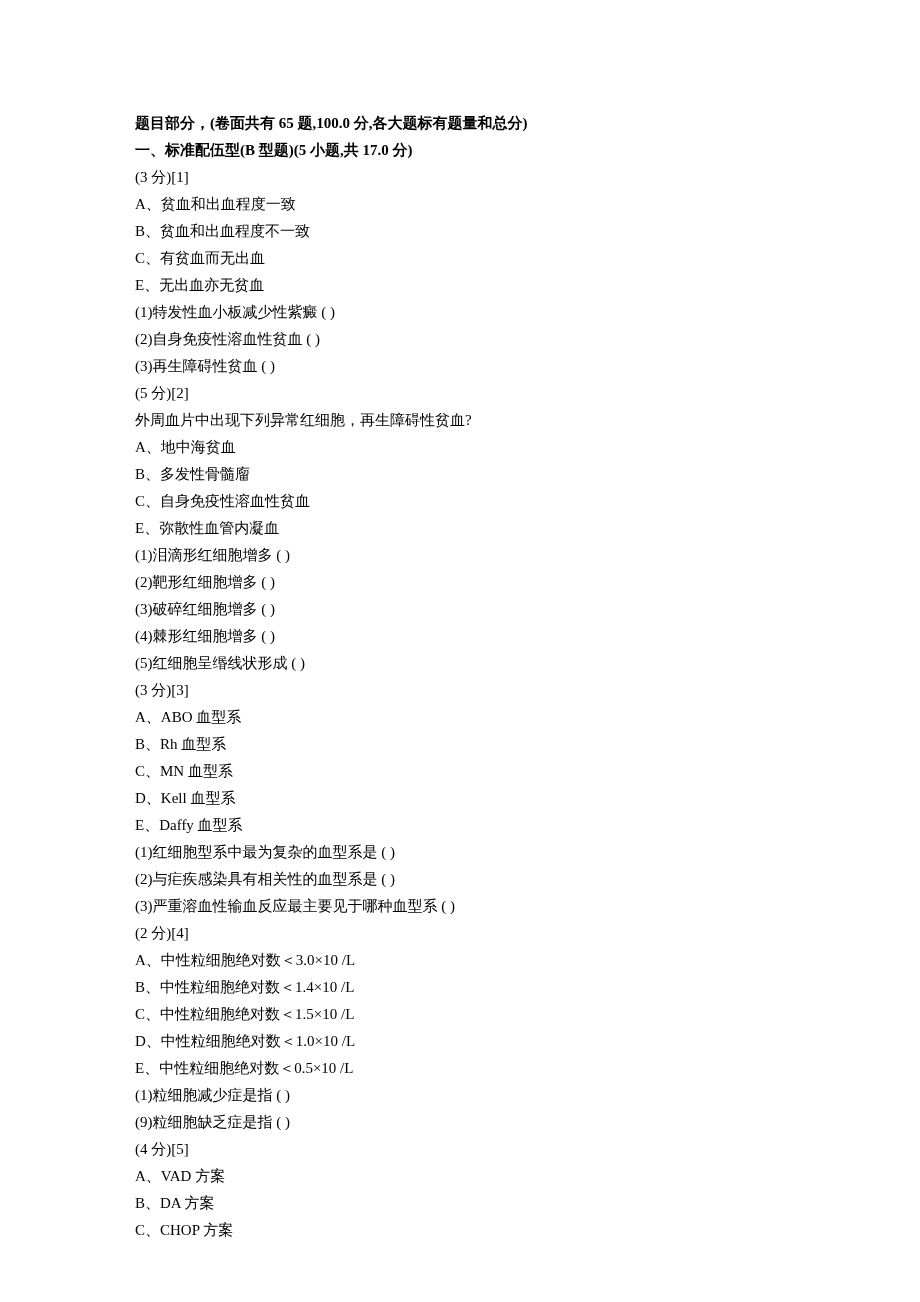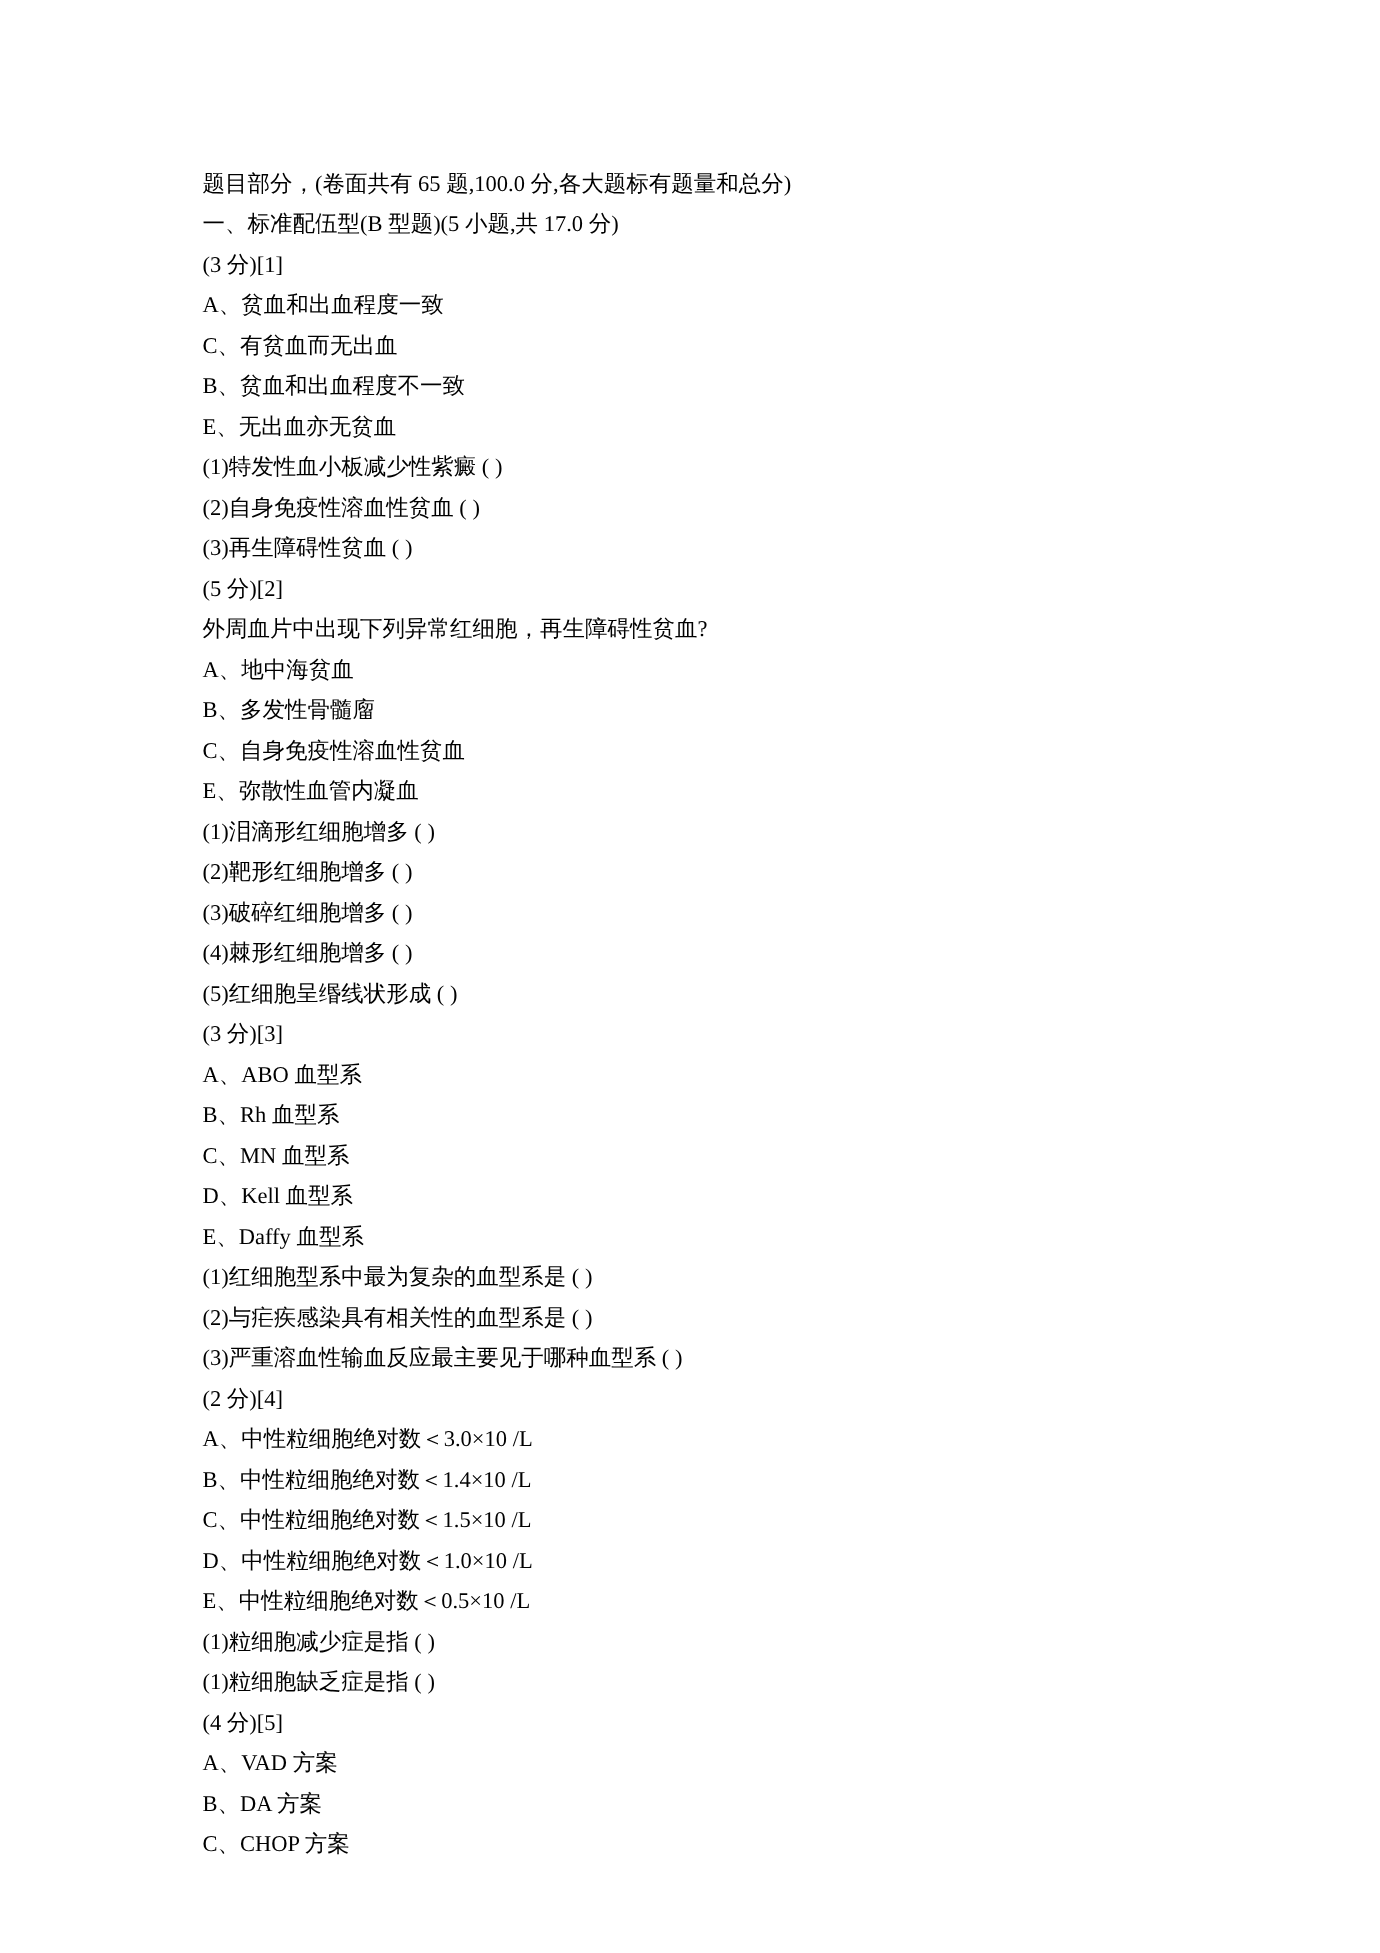--- a/index.html
+++ b/index.html
@@ -12,35 +12,35 @@
       padding: 0;
       width: 920px;
     }
     .page {
       padding: 110px 135px 60px 135px;
     }
     .line {
       display: block;
     }
     .bold {
-      font-weight: normal;
+      font-weight: bold;
     }
   </style>
 </head>
 <body>
 
 <div class="page">
 
   <span class="line bold">题目部分，(卷面共有 65 题,100.0 分,各大题标有题量和总分)</span>
   <span class="line bold">一、标准配伍型(B 型题)(5 小题,共 17.0 分)</span>
 
   <span class="line">(3 分)[1]</span>
   <span class="line">A、贫血和出血程度一致</span>
+  <span class="line">B、贫血和出血程度不一致</span>
   <span class="line">C、有贫血而无出血</span>
-  <span class="line">B、贫血和出血程度不一致</span>
   <span class="line">E、无出血亦无贫血</span>
   <span class="line">(1)特发性血小板减少性紫癜 (    )</span>
   <span class="line">(2)自身免疫性溶血性贫血 (    )</span>
   <span class="line">(3)再生障碍性贫血 (    )</span>
 
   <span class="line">(5 分)[2]</span>
   <span class="line">外周血片中出现下列异常红细胞，再生障碍性贫血?</span>
   <span class="line">A、地中海贫血</span>
   <span class="line">B、多发性骨髓廇</span>
   <span class="line">C、自身免疫性溶血性贫血</span>
@@ -61,20 +61,20 @@
   <span class="line">(2)与疟疾感染具有相关性的血型系是 (    )</span>
   <span class="line">(3)严重溶血性输血反应最主要见于哪种血型系 (    )</span>
 
   <span class="line">(2 分)[4]</span>
   <span class="line">A、中性粒细胞绝对数＜3.0×10   /L</span>
   <span class="line">B、中性粒细胞绝对数＜1.4×10   /L</span>
   <span class="line">C、中性粒细胞绝对数＜1.5×10   /L</span>
   <span class="line">D、中性粒细胞绝对数＜1.0×10   /L</span>
   <span class="line">E、中性粒细胞绝对数＜0.5×10   /L</span>
   <span class="line">(1)粒细胞减少症是指 (    )</span>
-  <span class="line">(1)粒细胞缺乏症是指 (    )</span>
+  <span class="line">(9)粒细胞缺乏症是指 (    )</span>
 
   <span class="line">(4 分)[5]</span>
   <span class="line">A、VAD 方案</span>
   <span class="line">B、DA 方案</span>
   <span class="line">C、CHOP 方案</span>
 
 </div>
 
 </body></html>

